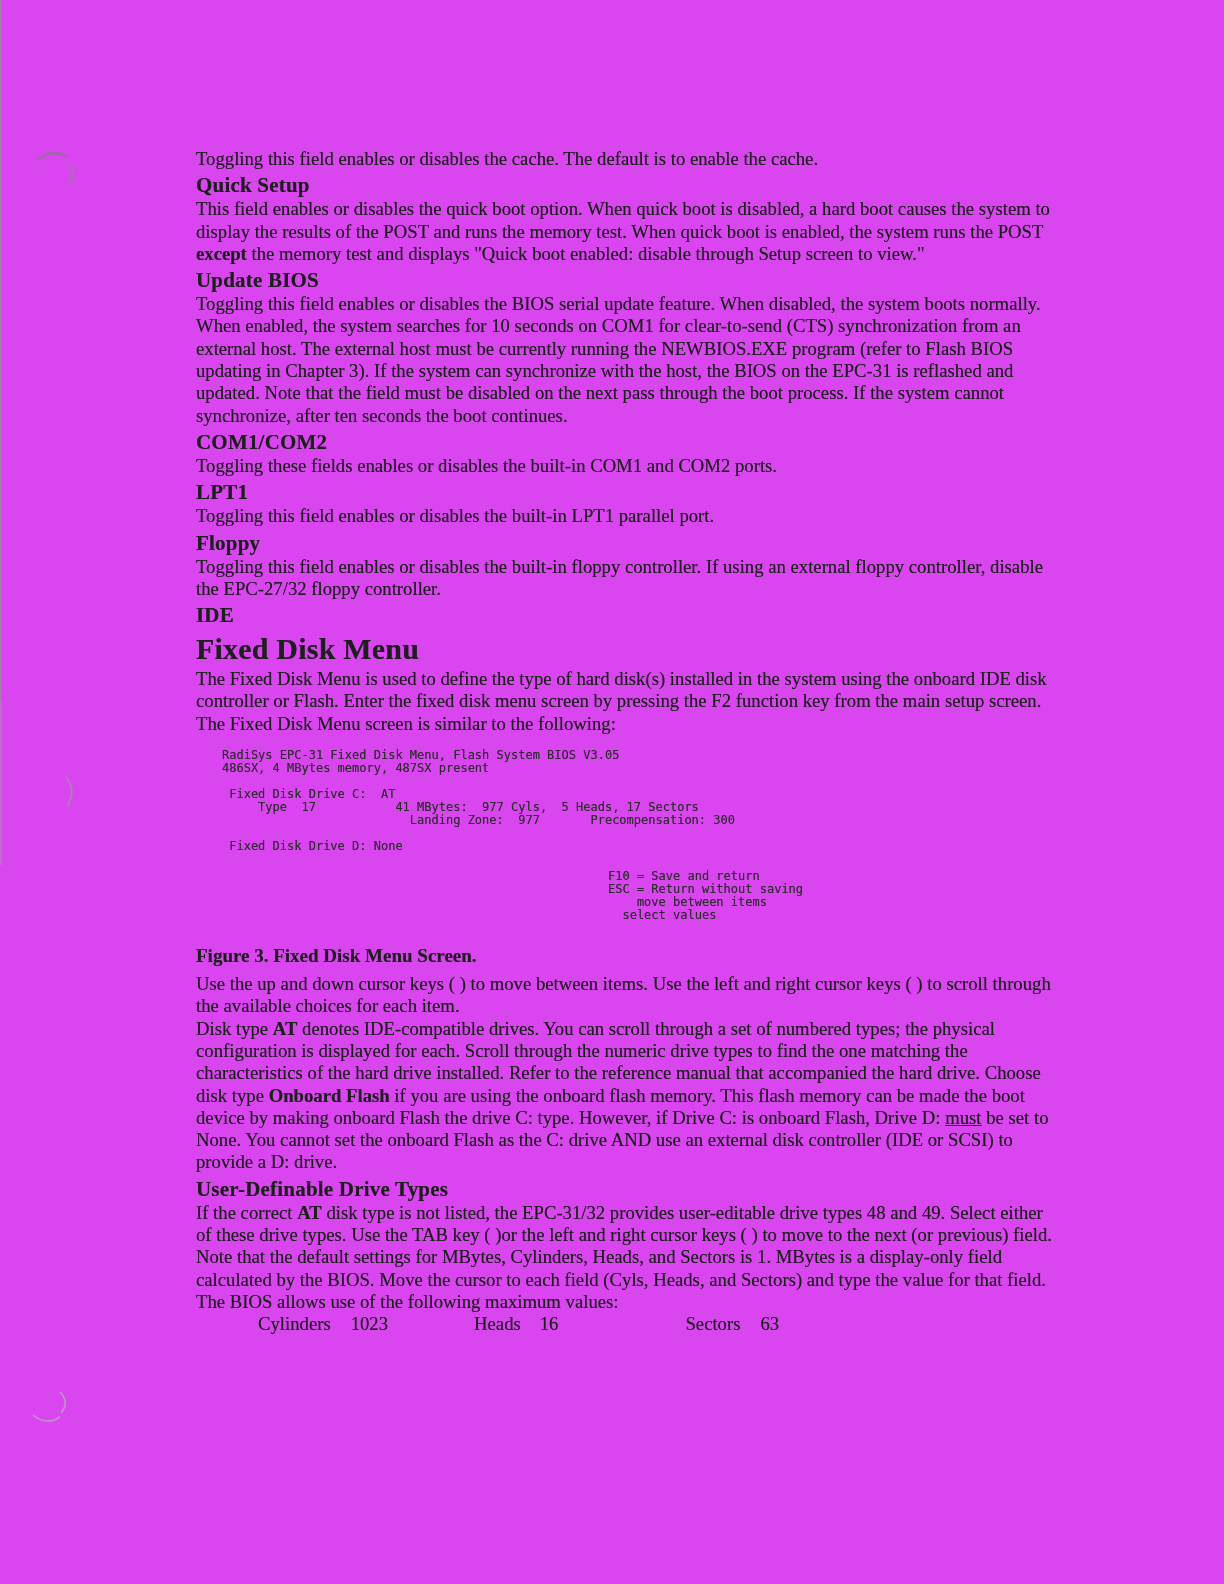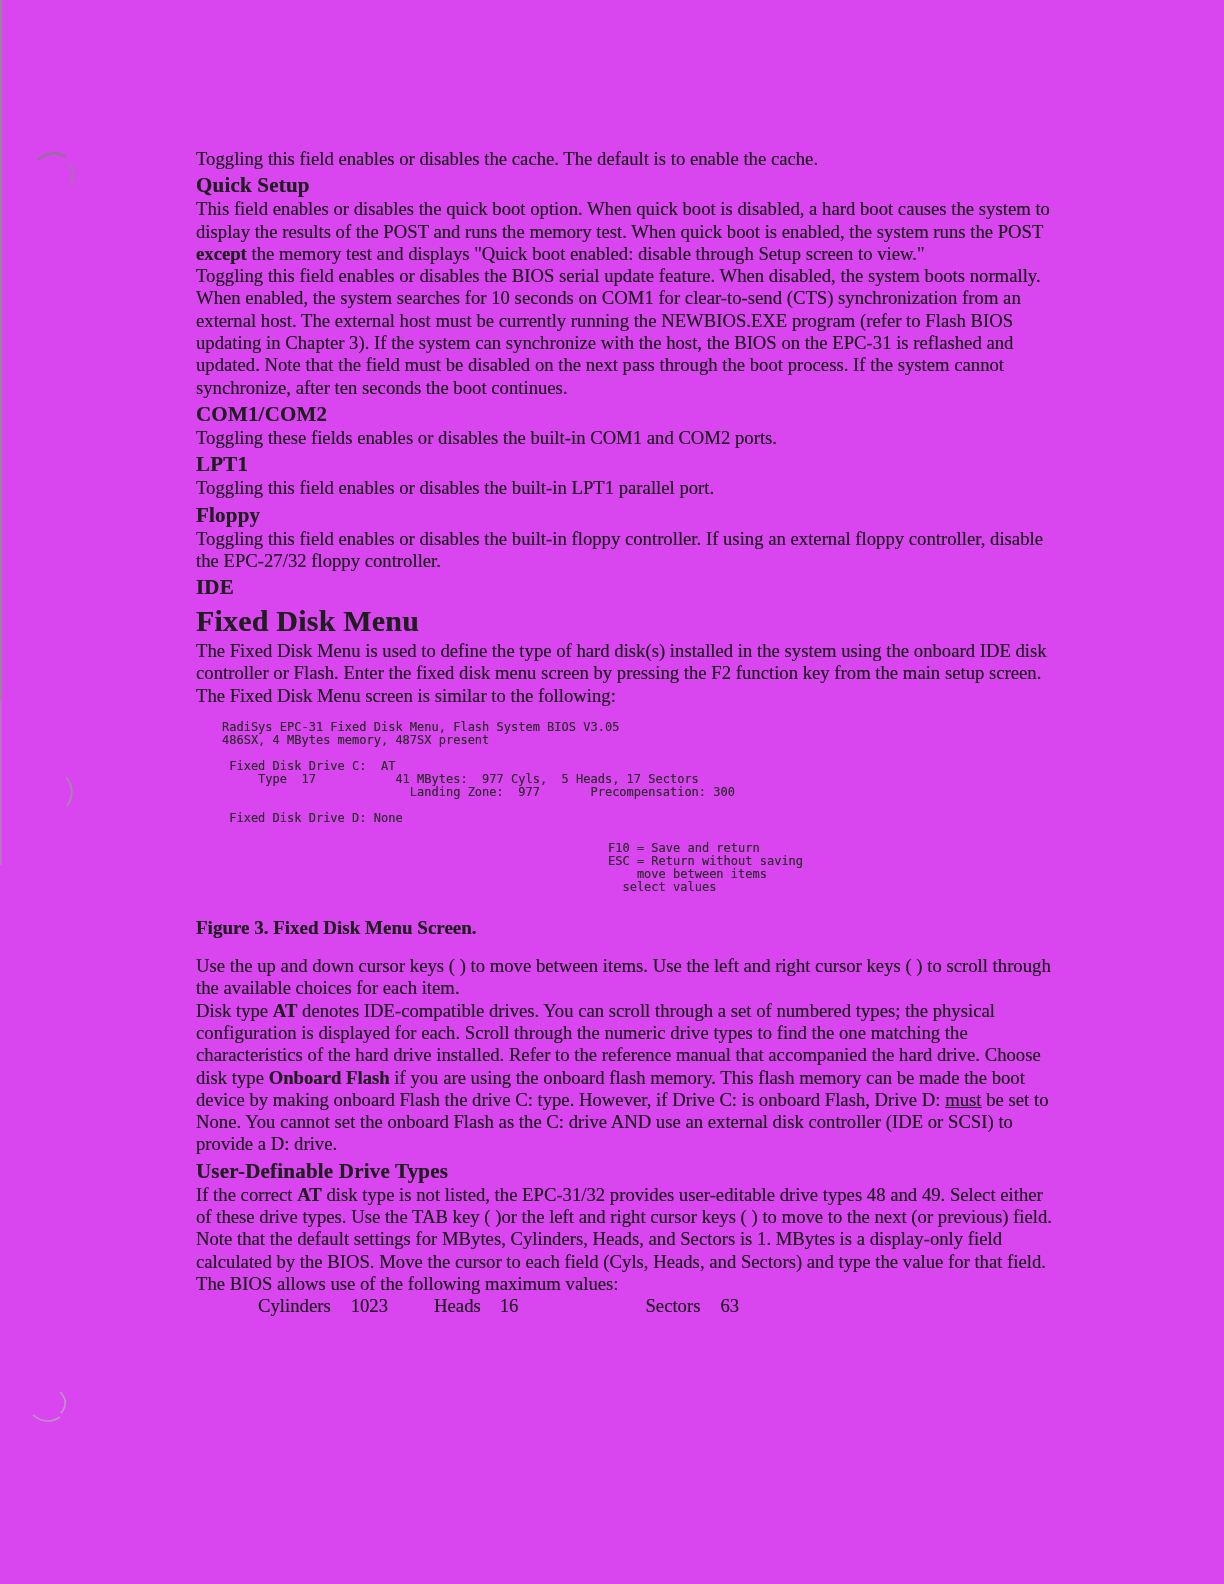--- a/index.html
+++ b/index.html
@@ -35,26 +35,26 @@
     font-family:"DejaVu Sans Mono","Liberation Mono",monospace;
     font-size:12px;line-height:13px;color:#2c2c2c;
     text-shadow:0 0 .4px rgba(40,40,40,.5);
   }
   .screen-main{left:26px;top:0;}
   .screen-keys{left:412px;top:121px;}
   .caption{
     text-align:left;font-weight:bold;font-size:19px;line-height:27px;
     margin-top:27px;
   }
-  .after-caption{margin-top:14px;}
+  .after-caption{margin-top:4px;}
   .maxvals{white-space:nowrap;}
   .maxvals span{display:inline-block;text-align:right;}
   .mv-i1{margin-left:62px;}
   .mv-v1{margin-left:20px;}
-  .mv-i2{margin-left:46px;}
+  .mv-i2{margin-left:86px;}
   .mv-v2{margin-left:19px;}
   .mv-i3{margin-left:127px;}
   .mv-v3{margin-left:20px;}
 </style>
 </head>
 <body>
 
 <div class="page">
 
   <svg class="artifacts" width="1224" height="1584">
@@ -67,20 +67,21 @@
     <path d="M33,1415 Q46,1426 60,1417" stroke="#b5b5b5" stroke-width="1.6" fill="none" opacity="0.7"></path>
   </svg>
 
   <div class="content">
 
     <p>Toggling this field enables or disables the cache. The default is to enable the cache.</p>
 
     <h3>Quick Setup</h3>
     <p><span>This field enables or disables the quick boot option.  When quick boot is disabled, a hard boot causes the system to display the results of the POST and runs the memory test.  When quick boot is enabled, the system runs the POST </span><span class="b">except</span><span> the memory test and displays "Quick boot enabled: disable through Setup screen to view."</span></p>
 
+    <h3>Update BIOS</h3>
     <p>Toggling this field enables or disables the BIOS serial update feature. When disabled, the system boots normally. When enabled, the system searches for 10 seconds on COM1 for clear-to-send (CTS) synchronization from an external host. The external host must be currently running the NEWBIOS.EXE program (refer to Flash BIOS updating in Chapter 3). If the system can synchronize with the host, the BIOS on the EPC-31 is reflashed and updated. Note that the field must be disabled on the next pass through the boot process. If the system cannot synchronize, after ten seconds the boot continues.</p>
 
     <h3>COM1/COM2</h3>
     <p>Toggling these fields enables or disables the built-in COM1 and COM2 ports.</p>
 
     <h3>LPT1</h3>
     <p>Toggling this field enables or disables the built-in LPT1 parallel port.</p>
 
     <h3>Floppy</h3>
     <p>Toggling this field enables or disables the built-in floppy controller. If using an external floppy controller, disable the EPC-27/32 floppy controller.</p>

